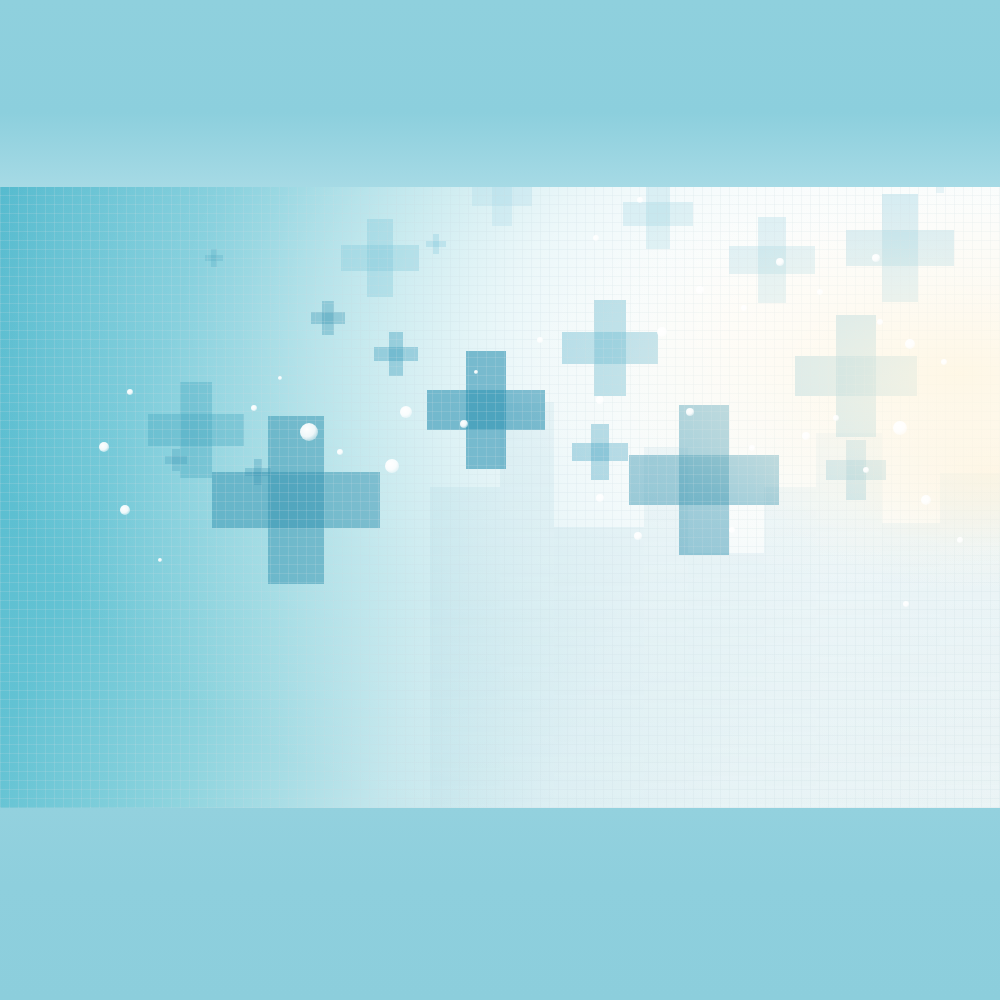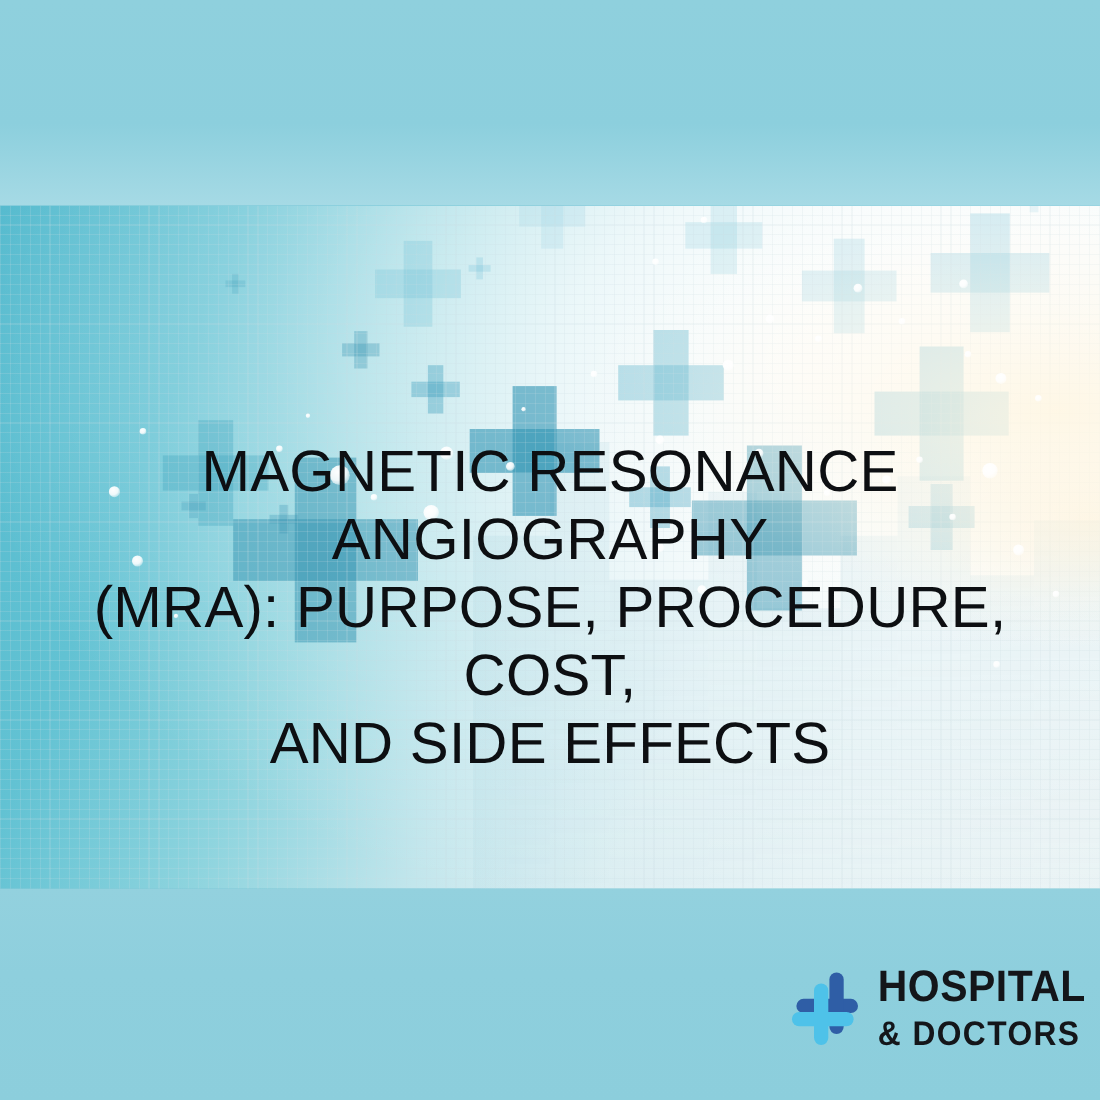--- a/index.html
+++ b/index.html
@@ -311,32 +311,17 @@
         <div class="dot" style="left: 741px; top: 118px; width: 6px; height: 6px;"></div>
         <div class="dot" style="left: 696px; top: 99px; width: 8px; height: 8px;"></div>
         <div class="dot" style="left: 657px; top: 140px; width: 10px; height: 10px;"></div>
         <div class="dot" style="left: 537px; top: 150px; width: 6px; height: 6px;"></div>
         <div class="dot" style="left: 474px; top: 183px; width: 4px; height: 4px;"></div>
         <div class="dot" style="left: 593px; top: 48px; width: 6px; height: 6px;"></div>
         <div class="dot" style="left: 637px; top: 10px; width: 6px; height: 6px;"></div>
       </div>
   </div>
 
-  <h1 class="title">MAGNETIC RESONANCE ANGIOGRAPHY
-(MRA): PURPOSE, PROCEDURE, COST,
-AND SIDE EFFECTS</h1>
 
   <div class="band-bottom"></div>
 
-  <div class="logo">
-    <div class="logo-mark">
-      <span class="bar bar-dh"></span>
-      <span class="bar bar-dv"></span>
-      <span class="bar bar-lh"></span>
-      <span class="bar bar-lv"></span>
-    </div>
-    <div class="logo-text">
-      <span class="logo-line1">HOSPITAL</span>
-      <span class="logo-line2">&amp; DOCTORS</span>
-    </div>
-  </div>
 
 </div>
 
 </body></html>

